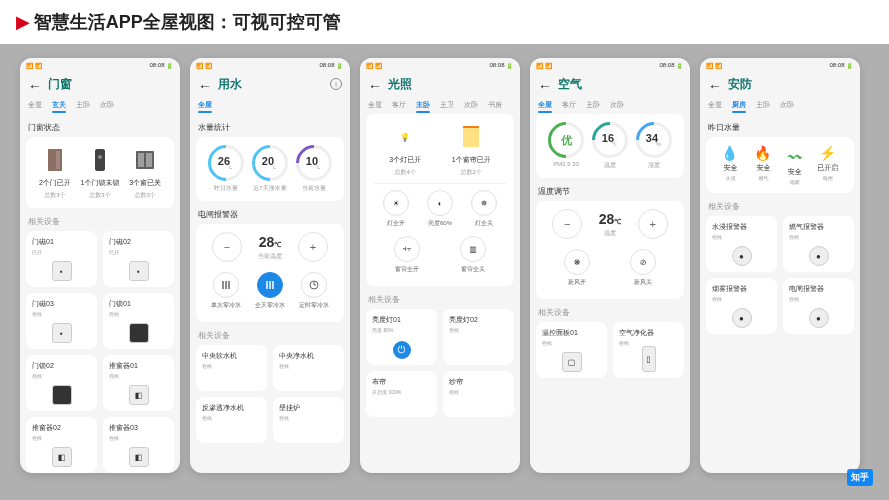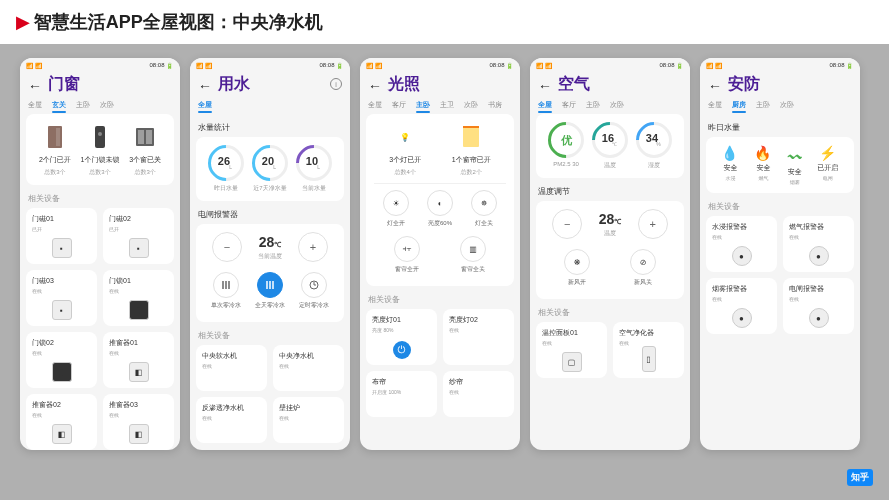--- a/index.html
+++ b/index.html
@@ -6,21 +6,21 @@
 body{background:#b0b0b0;width:889px;height:500px;overflow:hidden}
 .header{background:#fff;height:44px;display:flex;align-items:center;padding:0 16px}
 .red-arrow{color:#d9001b;font-size:18px;margin-right:4px}
 .header-title{font-size:18px;font-weight:700;color:#222}
 .phones-row{display:flex;gap:10px;padding:14px 20px;justify-content:flex-start}
 .phone{width:160px;background:#f5f5f5;border-radius:12px;overflow:hidden;display:flex;flex-direction:column;font-size:8px;color:#333;box-shadow:0 2px 8px rgba(0,0,0,0.15)}
 .status-bar{height:14px;display:flex;align-items:center;justify-content:space-between;padding:0 6px;font-size:6px;color:#333;background:#f5f5f5}
 .sb-left,.sb-right{display:flex;align-items:center;gap:2px}
 .topbar{height:24px;display:flex;align-items:center;padding:0 8px;gap:6px;background:#f5f5f5}
 .back-arrow{font-size:14px;color:#222}
-.screen-title{font-size:16px;font-weight:600;color:#4c1d95}
+.screen-title{font-size:12px;font-weight:600;color:#0f766e}
 .topbar .spacer{flex:1}
 .info-icon{width:12px;height:12px;border:1px solid #888;border-radius:50%;display:flex;align-items:center;justify-content:center;font-size:7px;color:#888}
 .tabs{display:flex;gap:10px;padding:0 8px;height:18px;align-items:center;font-size:7px;color:#888;background:#f5f5f5}
 .tab{position:relative}
 .tab.active{color:#1e88e5;font-weight:600}
 .tab.active::after{content:"";position:absolute;left:0;right:0;bottom:-3px;height:2px;background:#1e88e5;border-radius:1px}
 .phone-body{flex:1;overflow:hidden;padding:0 6px}
 .section-label{font-size:8px;color:#333;padding:8px 2px 4px;font-weight:500}
 .section-label.dim{color:#999}
 .card{background:#fff;border-radius:8px;padding:8px}
@@ -68,41 +68,42 @@
 .watermark{position:fixed;right:16px;bottom:14px;color:#fff;font-size:15px;opacity:0.92;display:flex;align-items:center;gap:6px}
 .zhihu-badge{background:#0084ff;color:#fff;font-size:9px;font-weight:700;padding:2px 4px;border-radius:3px}
 .dev-img{width:20px;height:20px;border:1px solid #ccc;border-radius:3px;background:#eee;display:flex;align-items:center;justify-content:center}
 svg{display:block}
 </style>
 </head>
 <body>
 
 <div class="header">
   <span class="red-arrow">▶</span>
-  <span class="header-title">智慧生活APP全屋视图：中央净水机</span>
+  <span class="header-title">智慧生活APP全屋视图：可视可控可管</span>
 </div>
 
 <div class="phones-row">
 
   <div class="phone">
     <div class="status-bar">
       <span class="sb-left">📶 📶</span>
         <span class="sb-right"><span>08:08</span> 🔋</span>
     </div>
     <div class="topbar">
       <span class="back-arrow">←</span>
       <span class="screen-title">门窗</span>
     </div>
     <div class="tabs">
       <span class="tab">全屋</span>
       <span class="tab active">玄关</span>
       <span class="tab">主卧</span>
       <span class="tab">次卧</span>
     </div>
     <div class="phone-body">
+      <div class="section-label">门窗状态</div>
       <div class="card">
         <div class="card-row">
           <div class="cr-item">
             <div class="cr-icon">
                 <svg width="18" height="26">
                   <rect x="2" y="2" width="14" height="22" fill="#8d6e63" rx="1"></rect>
                   <rect x="10" y="4" width="4" height="18" fill="#a1887f"></rect>
                 </svg>
               </div>
             <span class="cr-label">2个门已开</span>

